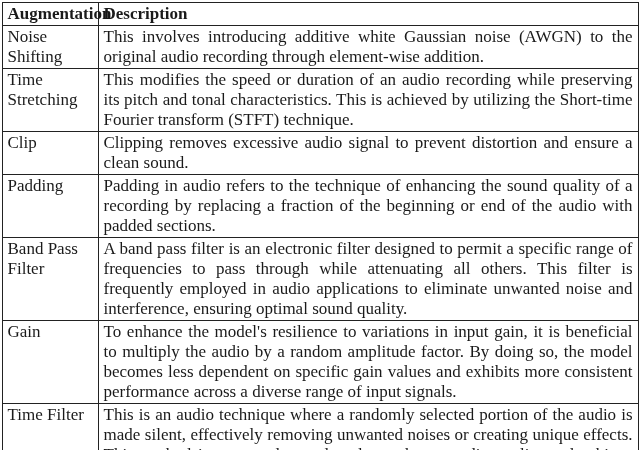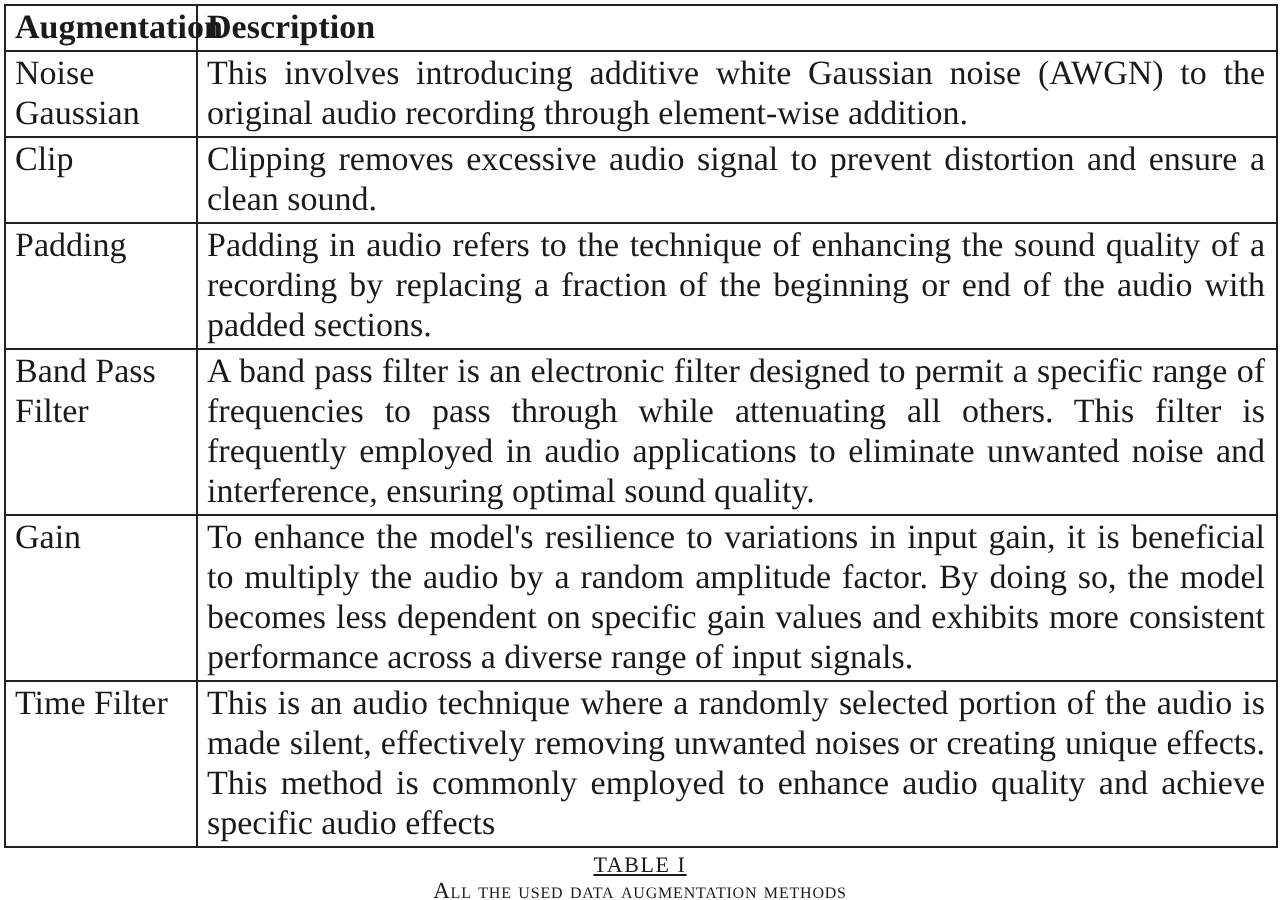--- a/index.html
+++ b/index.html
@@ -66,25 +66,29 @@
       <col>
     </colgroup>
     <thead>
       <tr>
         <th>Augmentation</th>
         <th>Description</th>
       </tr>
     </thead>
     <tbody>
   <tr>
-    <td class="aug-cell">Noise Gaussian</td>
+    <td class="aug-cell">Noise Shifting</td>
     <td class="desc-cell">This involves introducing additive white Gaussian noise (AWGN) to the original audio recording through element-wise addition.</td>
   </tr>
 
 
+  <tr>
+    <td class="aug-cell">Time Stretching</td>
+    <td class="desc-cell">This modifies the speed or duration of an audio recording while preserving its pitch and tonal characteristics. This is achieved by utilizing the Short-time Fourier transform (STFT) technique.</td>
+  </tr>
 
   <tr>
     <td class="aug-cell">Clip</td>
     <td class="desc-cell">Clipping removes excessive audio signal to prevent distortion and ensure a clean sound.</td>
   </tr>
 
   <tr>
     <td class="aug-cell">Padding</td>
     <td class="desc-cell">Padding in audio refers to the technique of enhancing the sound quality of a recording by replacing a fraction of the beginning or end of the audio with padded sections.</td>
   </tr>

